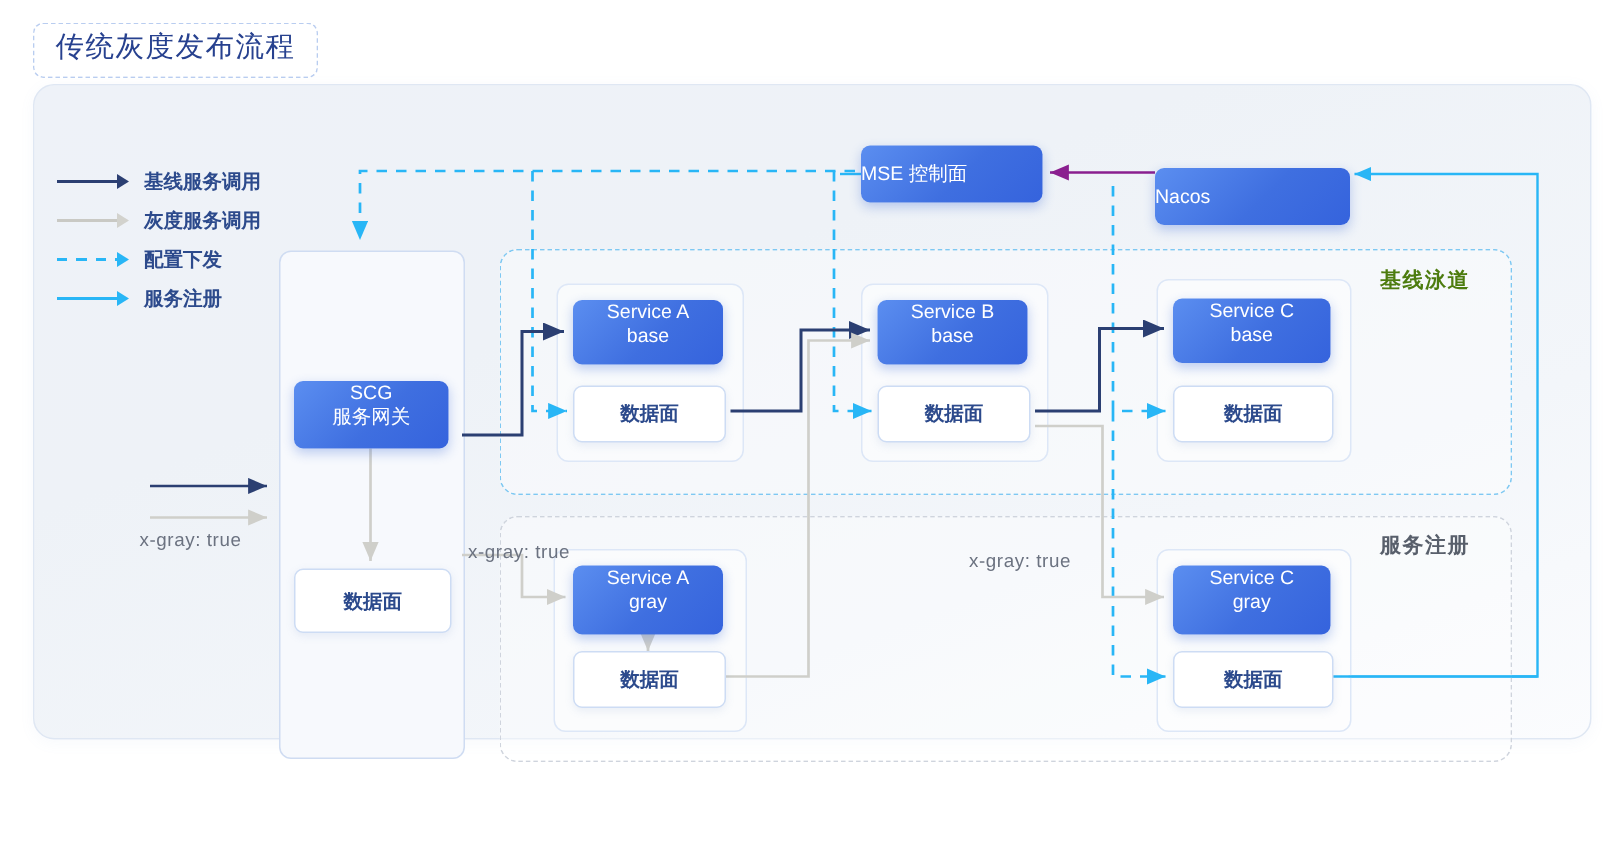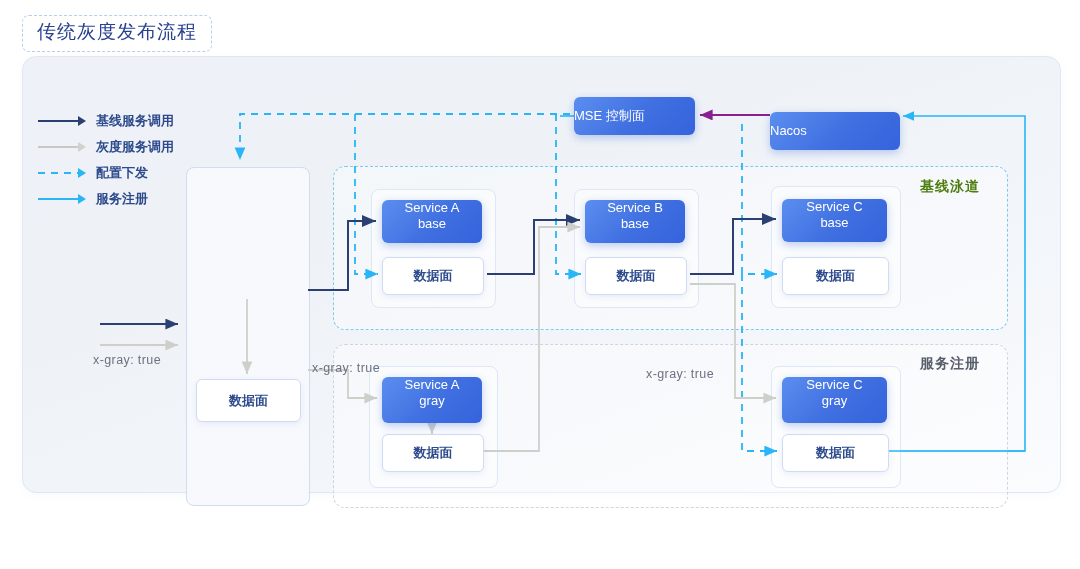--- a/index.html
+++ b/index.html
@@ -200,20 +200,24 @@
   </svg>
 
   <div class="blue-box" style="left:574px;top:97px;width:121px;height:38px;">
     <span>MSE 控制面</span>
   </div>
 
   <div class="blue-box" style="left:770px;top:112px;width:130px;height:38px;">
     <span>Nacos</span>
   </div>
 
+  <div class="blue-box" style="left:196px;top:254px;width:103px;height:45px;flex-direction:column;">
+    <span>SCG</span>
+    <span>服务网关</span>
+  </div>
 
   <div class="white-box" style="left:196px;top:379px;width:103px;height:41px;">
     <span>数据面</span>
   </div>
 
   <div class="blue-box" style="left:382px;top:200px;width:100px;height:43px;flex-direction:column;">
     <span>Service A</span>
     <span>base</span>
   </div>
   <div class="white-box" style="left:382px;top:257px;width:100px;height:36px;">

